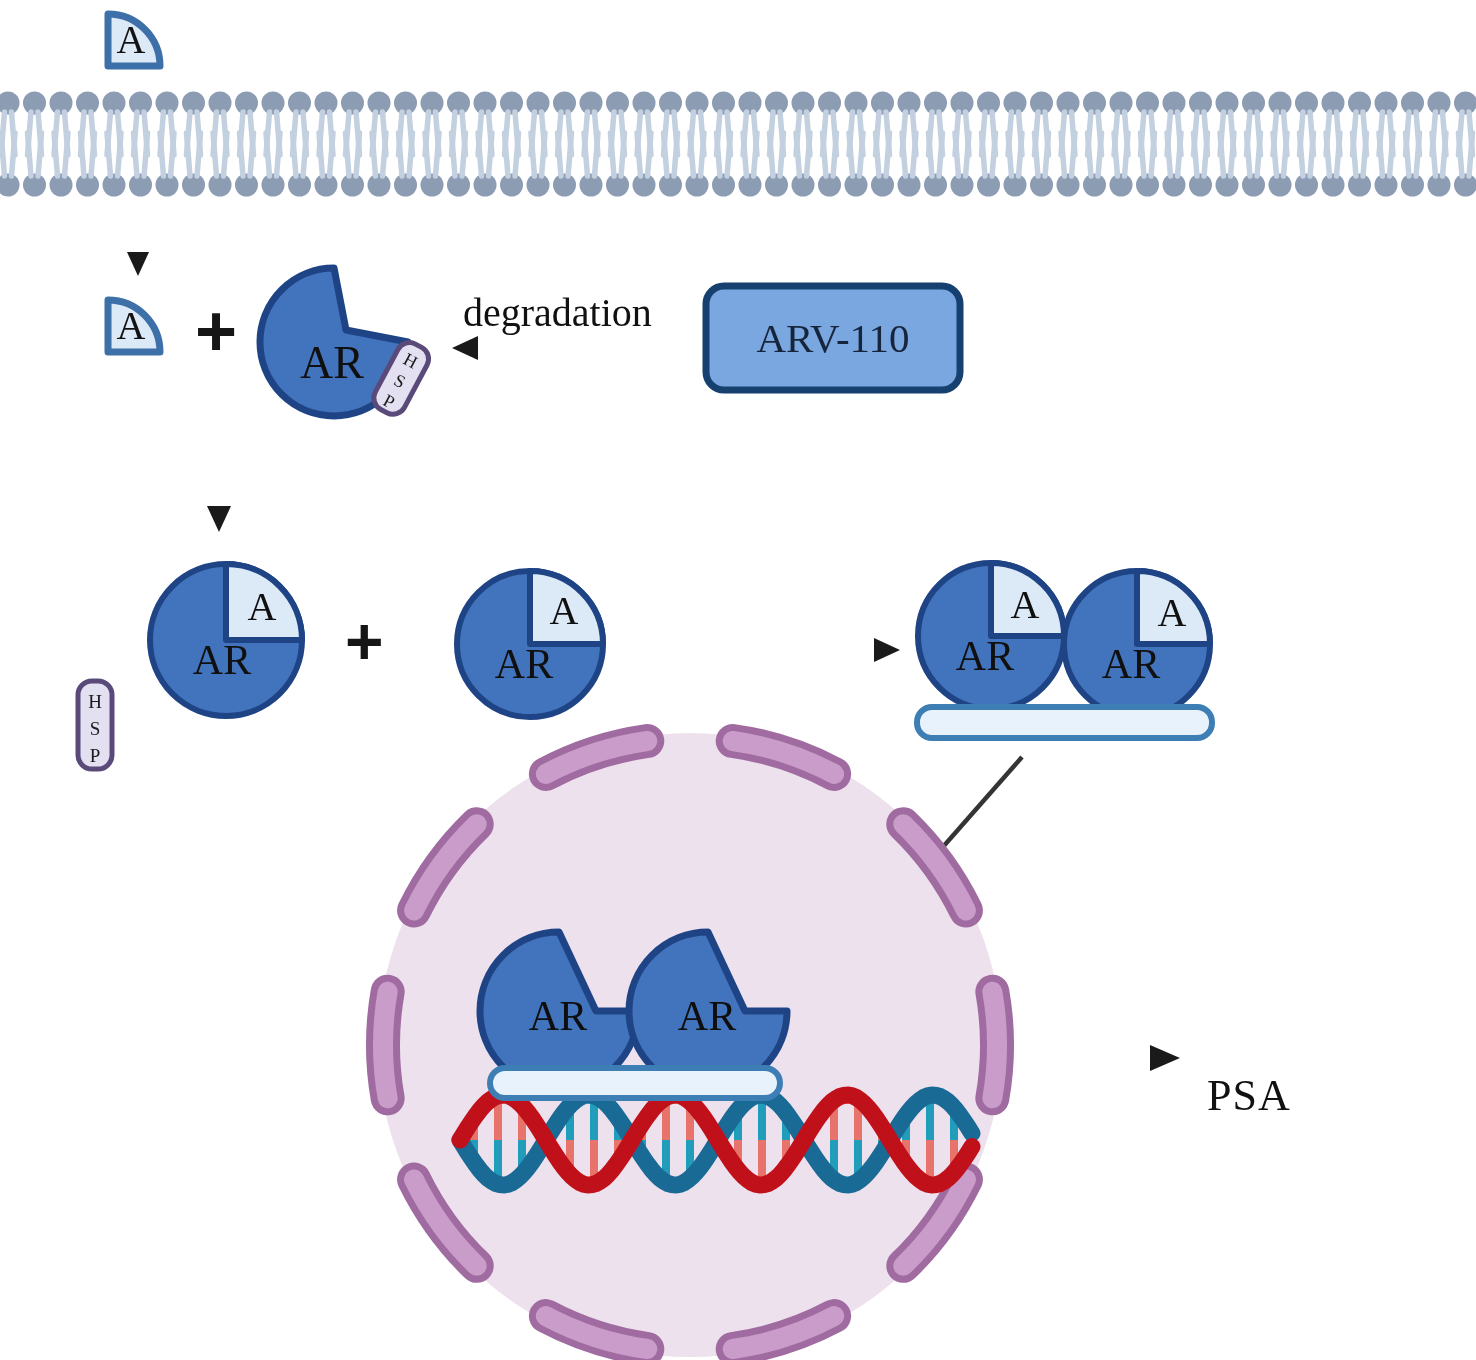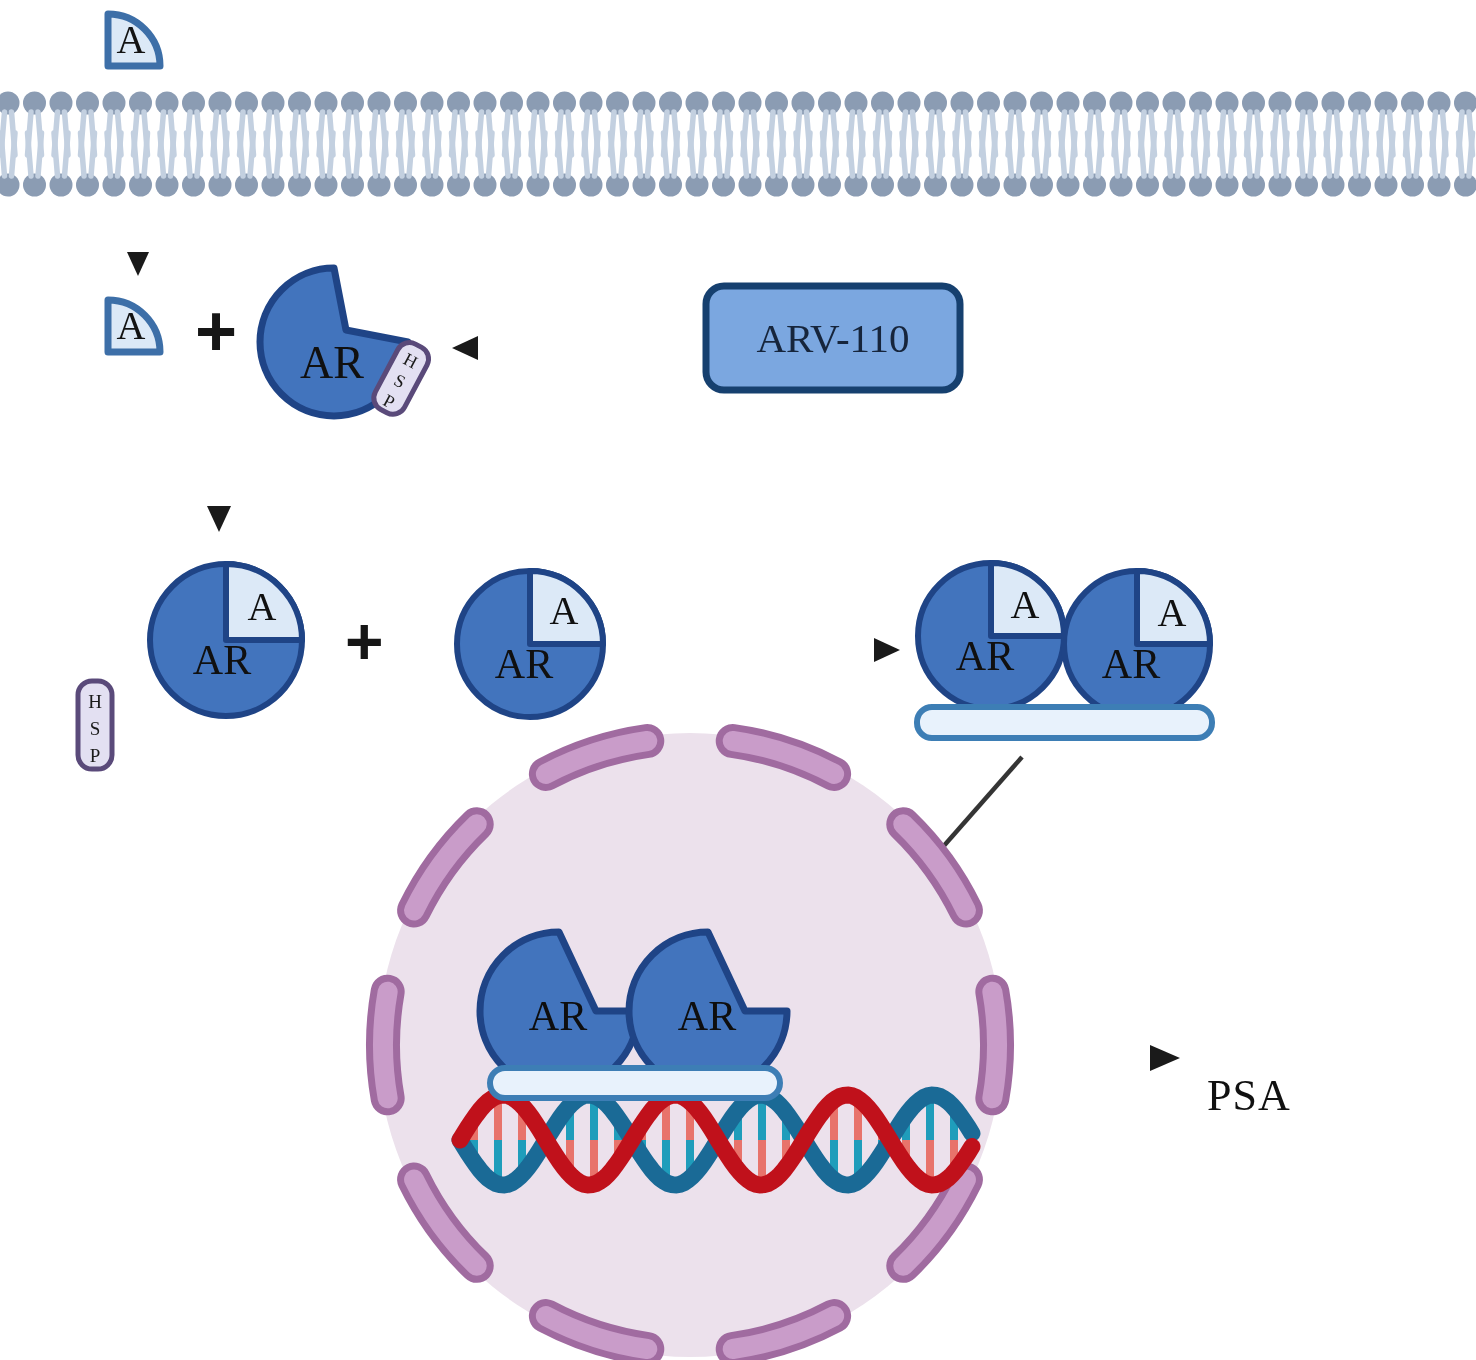--- a/index.html
+++ b/index.html
@@ -412,20 +412,21 @@
 
       <rect x="490" y="1068" width="290" height="30" rx="15" ry="15" fill="#e8f2fc" stroke="#3d7eb5" stroke-width="6"></rect>
     </g>
 
     <g>
       <line x1="900" y1="1058" x2="1155" y2="1058" stroke="url(#fadeRight)" stroke-width="4.5"></line>
       <path d="M1180,1058 L1150,1045 L1150,1071 z" fill="#1a1a1a"></path>
     </g>
   </svg>
 
+  <div class="txt-label" id="lbl-degradation">degradation</div>
 
   <div id="lbl-arv">ARV-110</div>
 
   <div class="txt-label" id="lbl-psa">PSA</div>
 
   <div class="plus-sign" id="plus-1">+</div>
 
   <div class="plus-sign" id="plus-2">+</div>
 
 </div>

